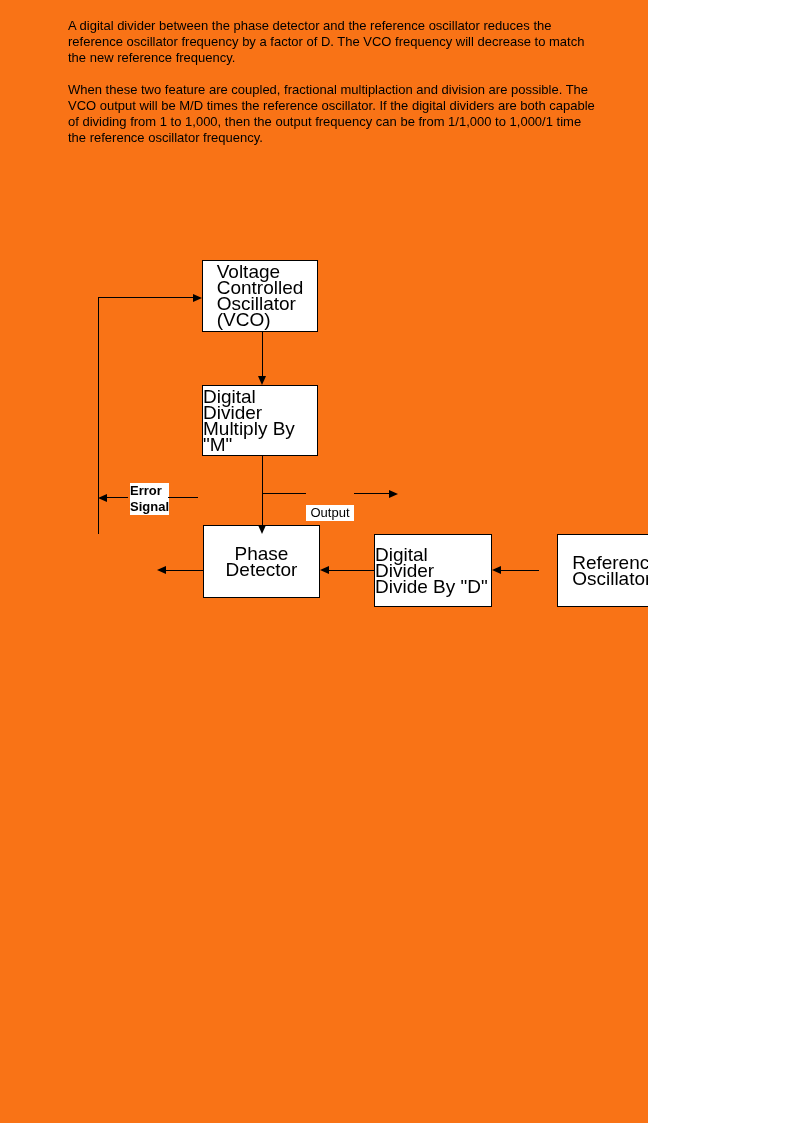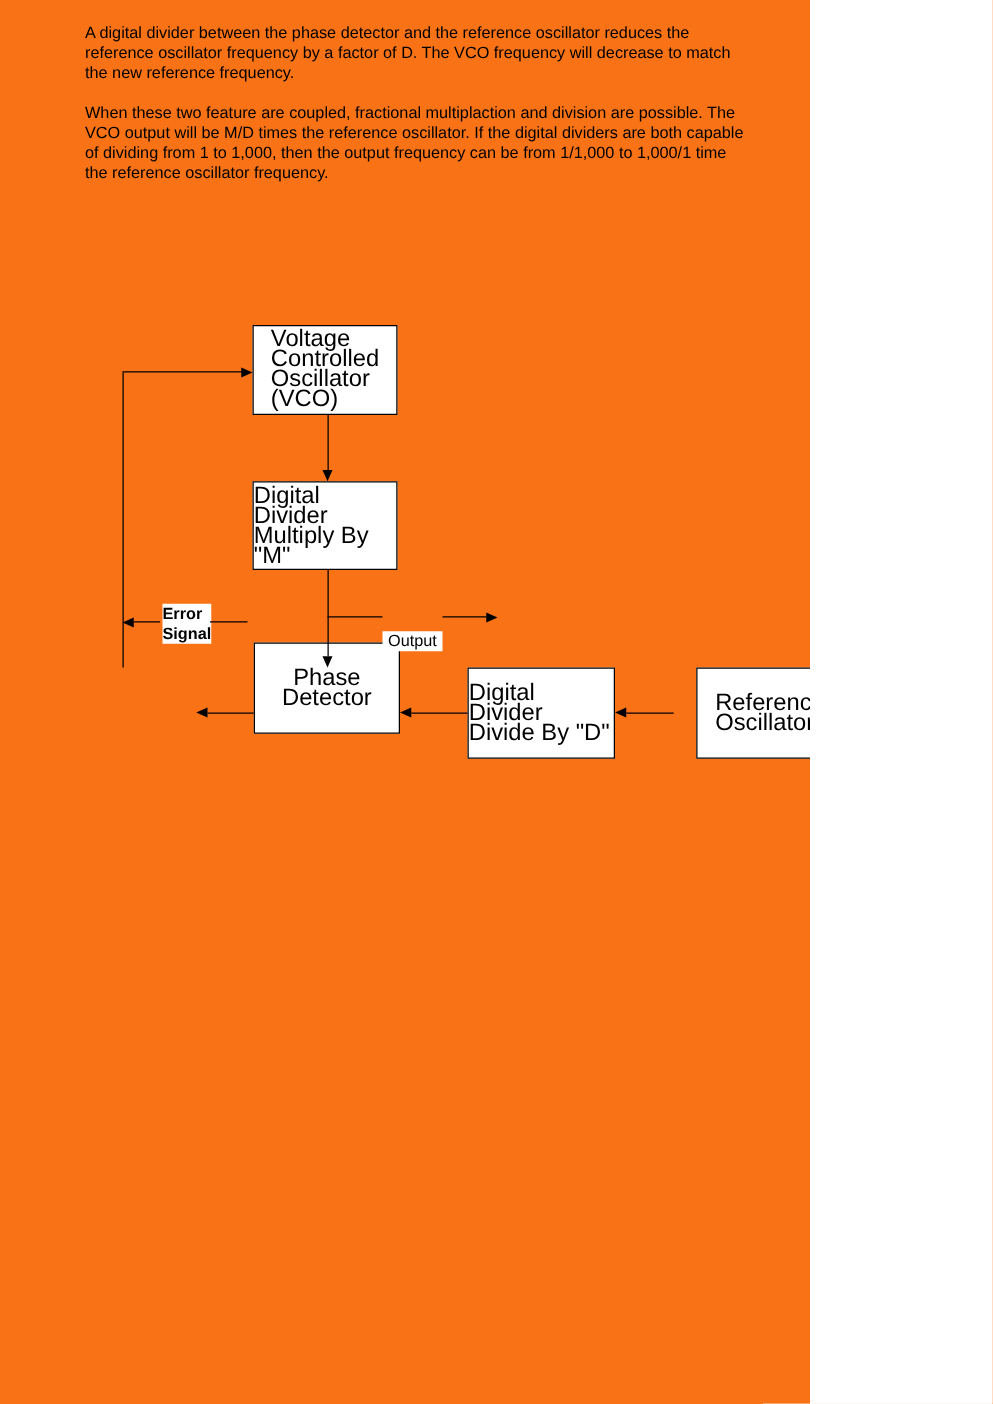--- a/index.html
+++ b/index.html
@@ -89,21 +89,21 @@
 
     <div class="box" style="left:202px; top:260px; width:116px; height:72px;">Voltage
 Controlled
 Oscillator
 (VCO)</div>
 
     <div class="box" style="left:202px; top:385px; width:116px; height:71px;">Digital Divider
 Multiply By "M"</div>
 
 
-    <div class="box center" style="left:203px; top:514px; width:117px; height:73px;">Phase Detector</div>
+    <div class="box center" style="left:203px; top:525px; width:117px; height:73px;">Phase Detector</div>
 
     <div class="box" style="left:374px; top:534px; width:118px; height:73px;">Digital Divider
 Divide By "D"</div>
 
     <div class="box" style="left:557px; top:534px; width:118px; height:73px;">Reference
 Oscillator</div>
 
     <div class="vline" style="left:98px; top:298px; height:236px;"></div>
     <div class="hline" style="left:98px; top:297px; width:96px;"></div>
     <div class="arrow-right" style="left:193px; top:294px;"></div>

